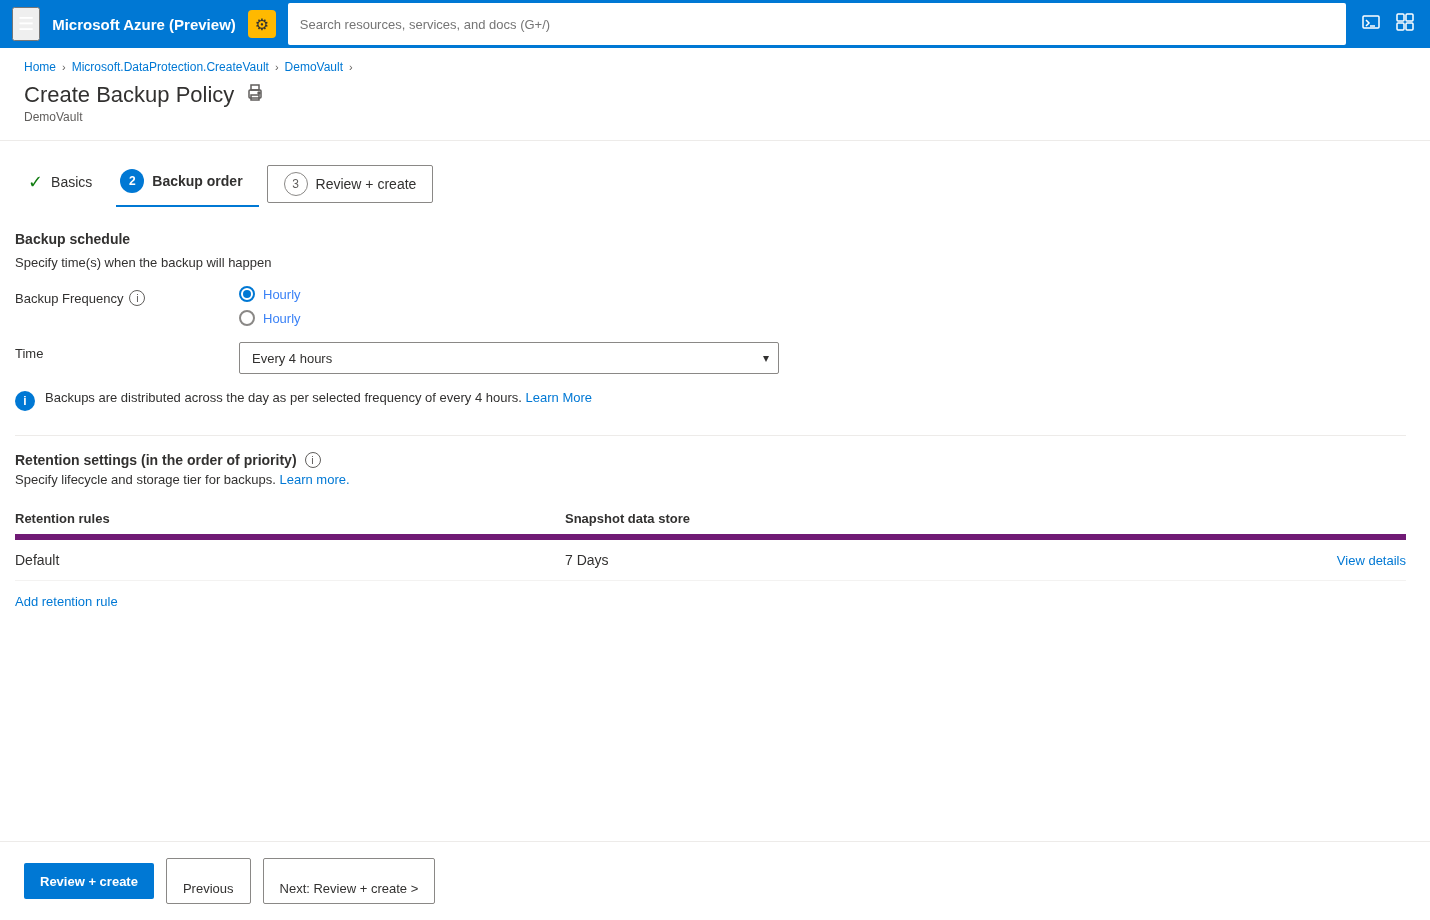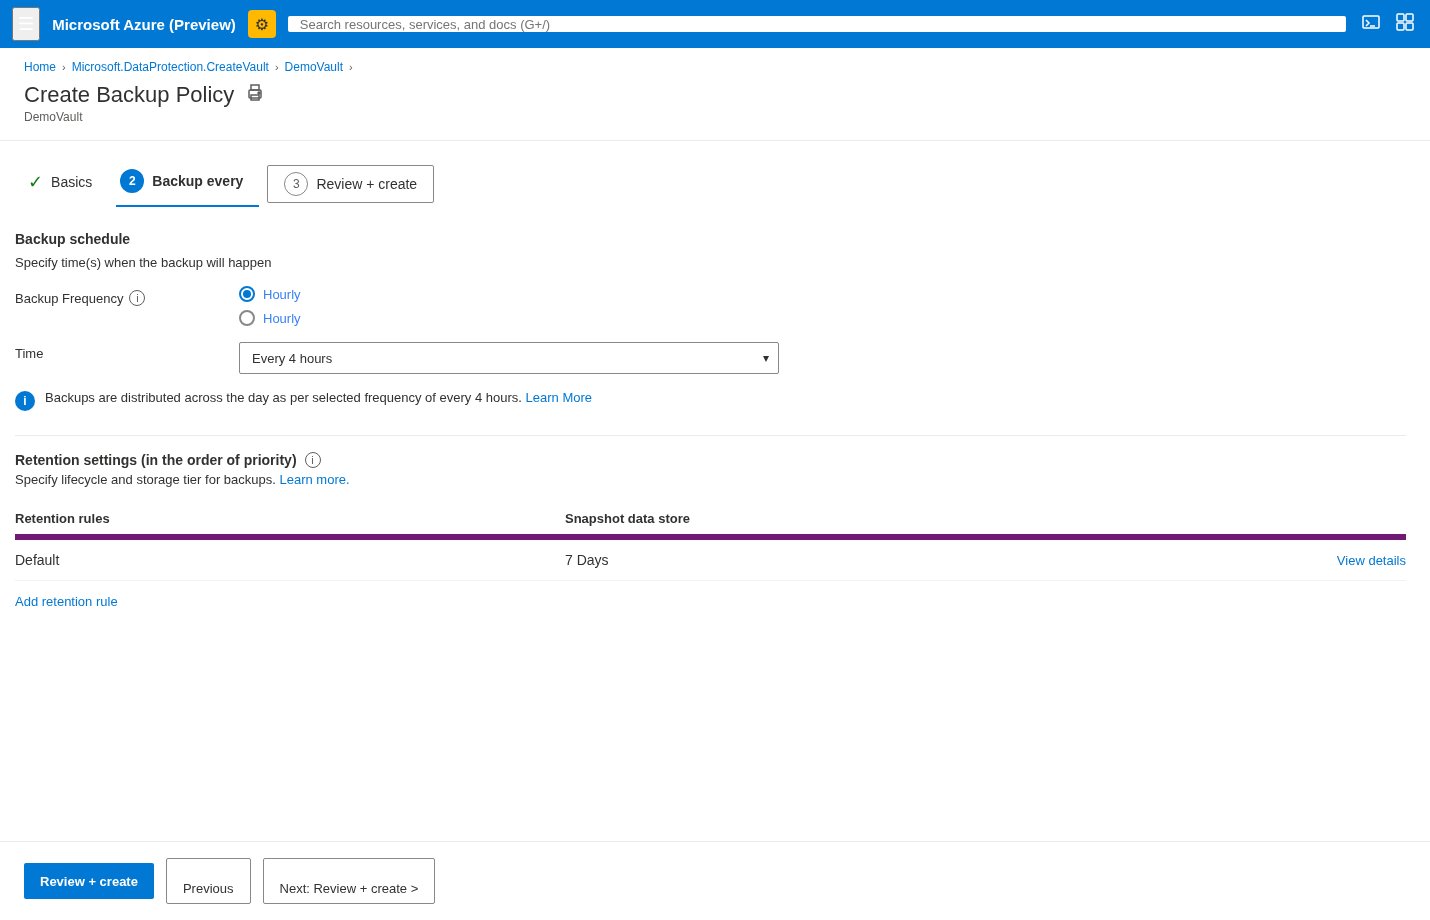--- a/index.html
+++ b/index.html
@@ -18,21 +18,21 @@
     .top-nav-title { color: #fff; font-size: 15px; font-weight: 600; flex: 0 0 auto; }
     .top-nav-icon-badge {
       background: #ffb900;
       border-radius: 4px;
       width: 28px; height: 28px;
       display: flex; align-items: center; justify-content: center;
       font-size: 16px;
     }
     .top-nav-search {
       flex: 1;
-      height: 16px;
+      height: 42px;
       background: #fff;
       border: none;
       border-radius: 2px;
       padding: 0 12px;
       font-size: 13px;
       color: #605e5c;
       outline: none;
     }
     .top-nav-actions { display: flex; gap: 8px; margin-left: auto; }
     .top-nav-action-btn {
@@ -368,21 +368,21 @@
 
     <div class="wizard-step completed">
       <span class="step-circle" style="color:#107c10; font-size:18px;">✓</span>
       <span class="step-label">Basics</span>
     </div>
 
     <div class="wizard-step active" style="border-bottom: 2px solid #0078d4; margin-left: 8px;">
       <div class="step-circle active" style="width:24px;height:24px;border-radius:50%;background:#0078d4;color:#fff;display:flex;align-items:center;justify-content:center;font-size:12px;font-weight:600;">
         <span>2</span>
       </div>
-      <span class="step-label">Backup every</span>
+      <span class="step-label">Backup order</span>
     </div>
 
     <div class="wizard-step inactive" style="border: 1px solid #8a8886; border-radius: 2px; margin-left: 8px; padding: 6px 16px;">
       <div style="width:24px;height:24px;border-radius:50%;border:1px solid #8a8886;display:flex;align-items:center;justify-content:center;font-size:12px;color:#605e5c;">
         <span>3</span>
       </div>
       <span class="step-label">Review + create</span>
     </div>
   </div>
 

